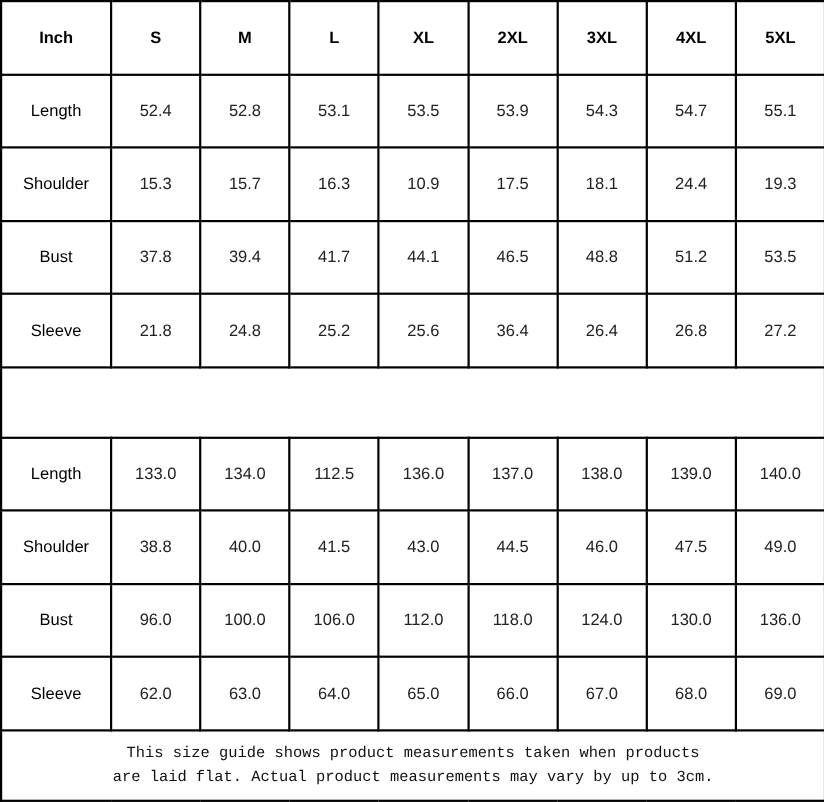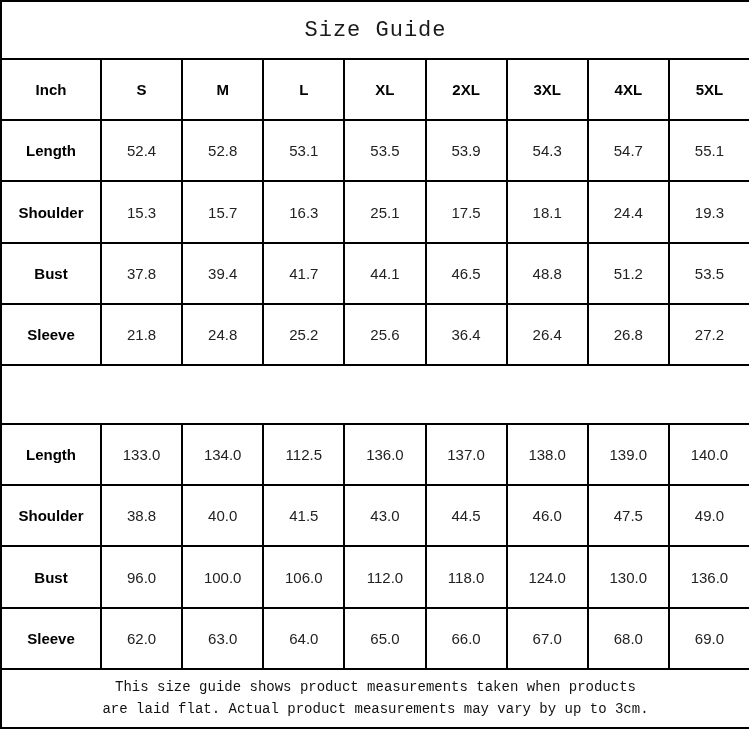--- a/index.html
+++ b/index.html
@@ -24,44 +24,41 @@
   }
   .title-row td {
     height: 53px;
     font-family: "Liberation Mono", monospace;
     font-size: 22px;
     letter-spacing: 1px;
     color: #1a1a1a;
   }
   .hdr-row td, .data-row td { height: 56px; font-size: 15px; }
   .hdr-row td { font-weight: bold; }
-  .data-row td.lbl { font-weight: bold; }
+  .data-row td.lbl { font-weight: normal; }
   .data-row td.val { font-weight: normal; color: #222222; }
   .gap-row td { height: 54px; }
   .footer-row td {
     height: 54px;
     font-family: "Liberation Mono", monospace;
     font-size: 14px;
     line-height: 22px;
     color: #111111;
   }
 </style>
 </head>
 <body>
 
 <table class="size-guide">
   <colgroup>
     <col style="width:100px">
     <col span="8" style="width:81.125px">
   </colgroup>
 
   <tbody>
-      <tr class="title-row">
-    <td colspan="9">Size Guide</td>
-  </tr>
 
   <tr class="hdr-row">
     <td>Inch</td>
     <td>S</td>
     <td>M</td>
     <td>L</td>
     <td>XL</td>
     <td>2XL</td>
     <td>3XL</td>
     <td>4XL</td>
@@ -78,21 +75,21 @@
     <td class="val">54.3</td>
     <td class="val">54.7</td>
     <td class="val">55.1</td>
   </tr>
 
   <tr class="data-row">
     <td class="lbl">Shoulder</td>
     <td class="val">15.3</td>
     <td class="val">15.7</td>
     <td class="val">16.3</td>
-    <td class="val">25.1</td>
+    <td class="val">10.9</td>
     <td class="val">17.5</td>
     <td class="val">18.1</td>
     <td class="val">24.4</td>
     <td class="val">19.3</td>
   </tr>
 
   <tr class="data-row">
     <td class="lbl">Bust</td>
     <td class="val">37.8</td>
     <td class="val">39.4</td>

